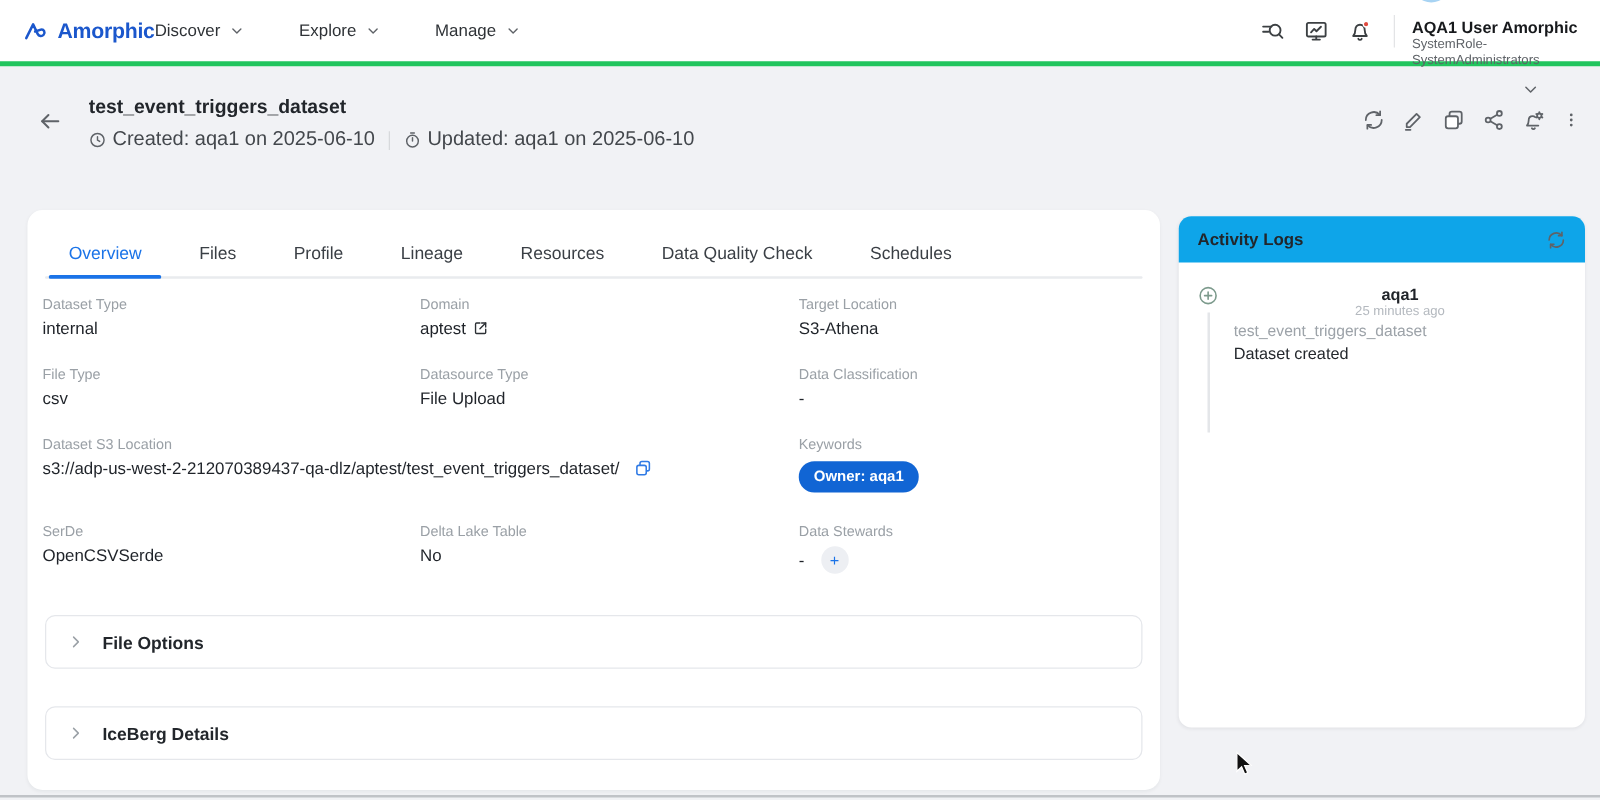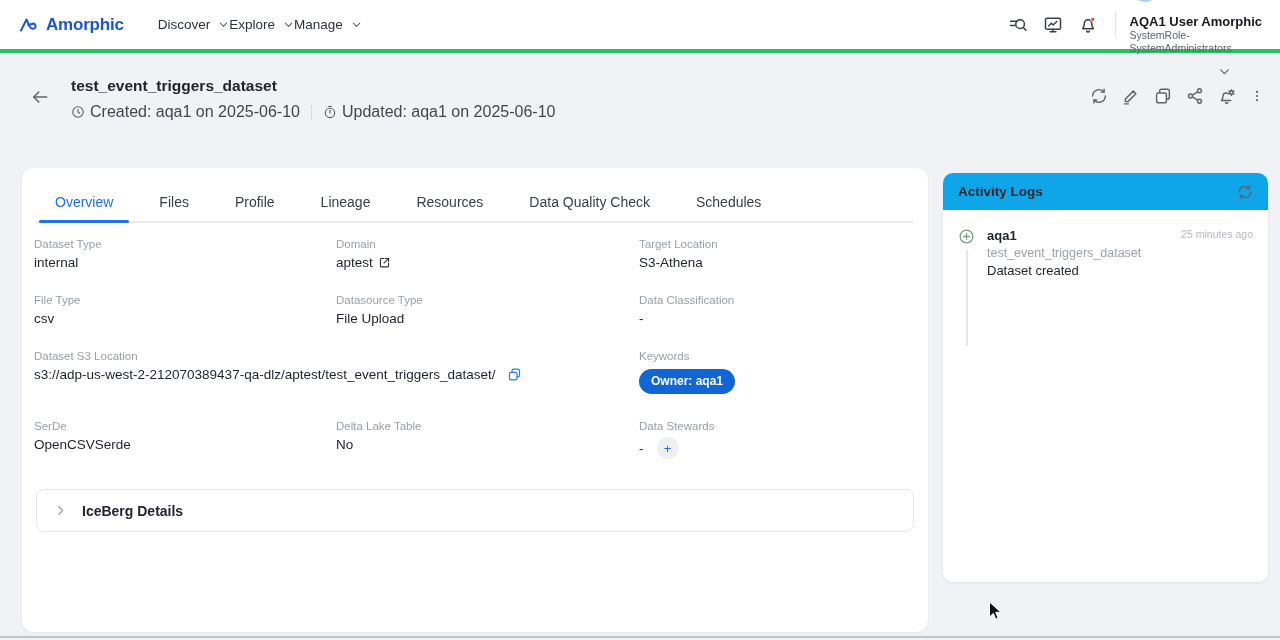--- a/index.html
+++ b/index.html
@@ -4,21 +4,21 @@
 <style>
   * { margin:0; padding:0; box-sizing:border-box; }
   html,body { width:1280px; height:640px; }
   body { font-family:"Liberation Sans", sans-serif; background:#f1f2f5; position:relative; overflow:hidden; color:#202124; }
   svg { display:block; }
 
   
   .topbar { position:absolute; top:0; left:0; right:0; height:53px; background:#fff; border-bottom:4px solid #22c55e; display:flex; align-items:center; padding:0 18px; z-index:5; }
   .logo { display:flex; align-items:center; gap:3px; cursor:pointer; }
   .logo-text { font-size:17px; font-weight:700; color:#1b57cc; letter-spacing:-0.2px; }
-  .nav-menus { display:flex; margin-left:34px; }
+  .nav-menus { display:flex; gap:44px; }
   .nav-item { display:flex; align-items:center; gap:8px; font-size:13.5px; color:#2e3236; cursor:pointer; }
   .nav-item .chev { color:#5f6368; }
   .topbar-right { margin-left:auto; display:flex; align-items:center; }
   .top-icon { width:20px; height:20px; color:#3c4043; margin-left:15px; cursor:pointer; position:relative; }
   .tb-divider { width:1px; height:26px; background:#e3e4e6; margin:0 14px 0 17px; }
   .avatar { width:30px; height:30px; border-radius:50%; background:#a7d3f3; color:#1967d2; font-size:12px; font-weight:700; display:flex; align-items:center; justify-content:center; }
   .user-block { display:flex; align-items:flex-start; gap:10px; cursor:pointer;flex-direction:column; }
   .user-text { line-height:13px; padding-top:2px; }
   .user-name { font-size:13px; font-weight:700; color:#17191c; line-height:15px; }
   .user-role { font-size:10.5px; color:#5f6368; line-height:13px; }
@@ -69,21 +69,21 @@
   .activity-card { position:absolute; left:943px; top:173px; width:325px; height:409px; background:#fff; border-radius:10px; box-shadow:0 1px 3px rgba(25,30,40,.07); }
   .act-header { height:37px; background:#0ea5e9; border-radius:10px 10px 0 0; display:flex; align-items:center; justify-content:space-between; padding:0 15px; }
   .act-title { font-size:13.5px; font-weight:700; color:#22262b; }
   .act-refresh { width:16px; height:16px; color:#5f6368; cursor:pointer; }
   .act-body { padding:18px 15px 0 15px; }
   .act-entry { display:flex; gap:12px; }
   .act-rail { display:flex; flex-direction:column; align-items:center; }
   .plus-circ { width:17px; height:17px; color:#7c9a8c; }
   .rail-line { width:2px; background:#e4e6e9; height:96px; margin-top:5px; }
   .act-content { flex:1; }
-  .act-line1 { display:flex; justify-content:space-between; align-items:flex-start; }
+  .act-line1 { display:flex; justify-content:space-between; align-items:center;flex-direction:column; }
   .act-user { font-size:13px; font-weight:700; color:#1f2328; }
   .act-time { font-size:10.5px; color:#b4b9bf; }
   .act-target { font-size:12.5px; color:#9da3a9; margin-top:3px; }
   .act-action { font-size:13px; color:#24282d; margin-top:3px; }
 
   
   .bottom-edge { position:absolute; left:0; right:0; top:636px; height:2px; background:#c0c3c7; }
   .cursor { position:absolute; left:988px; top:601px; z-index:50; pointer-events:none; }
   .bell-dot { fill:#e04a3f; stroke:#fff; stroke-width:1.2; }
 </style>
@@ -325,20 +325,28 @@
       <div class="fcol3">
         <div class="f-label">Data Stewards</div>
         <div class="f-value">
           <span>-</span>
           <span class="steward-add">+</span>
         </div>
       </div>
     </div>
   </div>
 
+  <div class="accordion first">
+    <span class="acc-chev">
+      <svg width="13" height="13" viewBox="0 0 24 24" fill="none" stroke="currentColor" stroke-width="2.2" stroke-linecap="round" stroke-linejoin="round">
+          <path d="M9 5l7 7-7 7"></path>
+        </svg>
+    </span>
+    <span class="acc-label">File Options</span>
+  </div>
   <div class="accordion second">
     <span class="acc-chev">
       <svg width="13" height="13" viewBox="0 0 24 24" fill="none" stroke="currentColor" stroke-width="2.2" stroke-linecap="round" stroke-linejoin="round">
           <path d="M9 5l7 7-7 7"></path>
         </svg>
     </span>
     <span class="acc-label">IceBerg Details</span>
   </div>
 </div>
 

